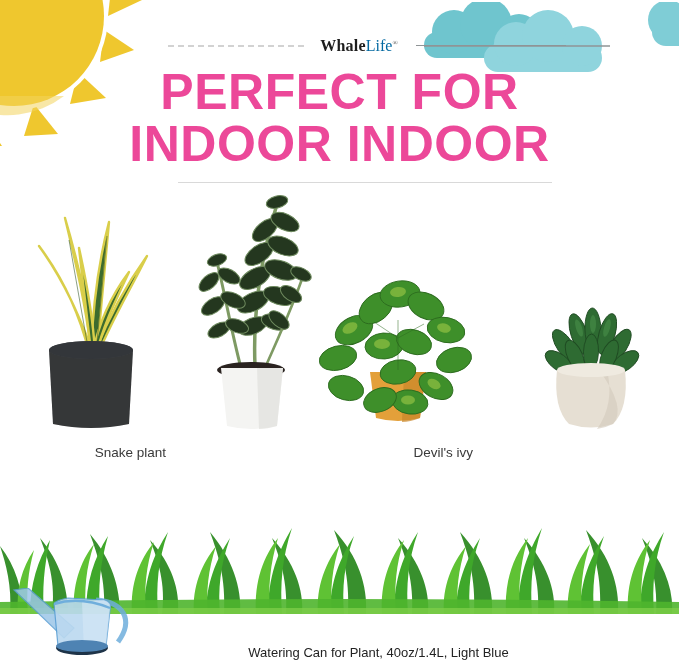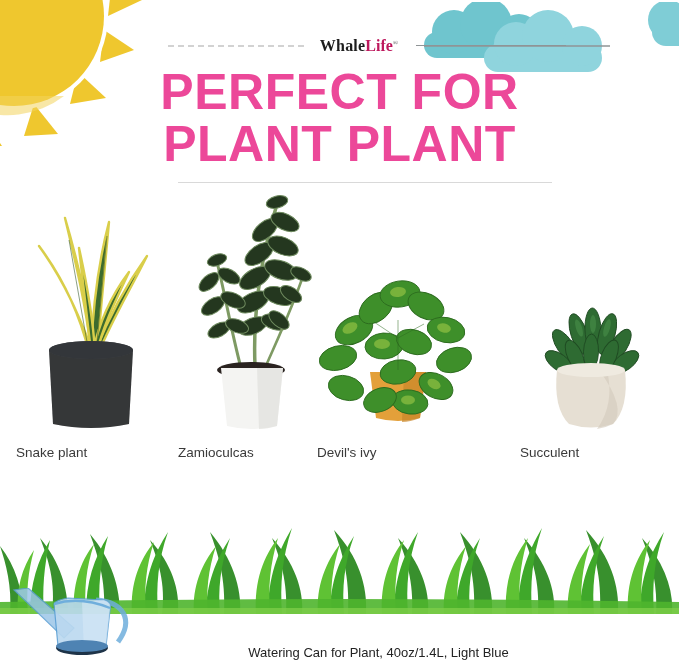--- a/index.html
+++ b/index.html
@@ -71,21 +71,21 @@
     top: 0;
     width: 108px;
     text-align: center;
     white-space: nowrap;
     font-family: "Liberation Serif", serif;
     font-size: 16px;
     line-height: 22px;
     color: #1d1d1d;
   }
   .brand-logo .b-whale { font-weight: bold; letter-spacing: .2px; text-align: right; }
-  .brand-logo .b-life  { font-weight: bold; color: #be185d; }
+  .brand-logo .b-life  { font-weight: normal; color: #0369a1; }
   .brand-logo .b-reg {
     font-size: 7px;
     vertical-align: super;
     color: #4a4a4a;
   }
 
   
   .headline {
     position: absolute;
     left: 0;
@@ -128,21 +128,21 @@
     bottom: 28px;
     left: 50%;
     transform: translateX(-50%);
   }
   .plant-art svg { display: block; }
   .plant-label {
     position: absolute;
     bottom: 0;
     left: 0;
     width: 100%;
-    text-align: left;
+    text-align: right;
     font-family: "Liberation Sans", sans-serif;
     font-size: 13.5px;
     color: #3a3a3a;
     white-space: nowrap;
   }
 
   .cell-1 { left: 16px;  width: 150px; height: 280px; }
   .cell-2 { left: 178px; width: 146px; height: 280px; }
   .cell-3 { left: 317px; width: 156px; height: 280px; }
   .cell-4 { left: 520px; width: 140px; height: 280px; }
@@ -230,21 +230,21 @@
   <div class="brand-row">
     <div class="brand-rule-left"></div>
     <div class="brand-rule-right"></div>
     <div class="brand-logo">
       <span class="b-whale">Whale</span><span class="b-life">Life</span><span class="b-reg">®</span>
     </div>
   </div>
 
   <div class="headline">
     <span class="hl-line">PERFECT FOR</span>
-    <span class="hl-line">PLANT PLANT</span>
+    <span class="hl-line">INDOOR INDOOR</span>
   </div>
   <div class="headline-rule"></div>
 
   <div class="plants-row">
 
     <div class="plant-cell cell-1">
       <div class="plant-art">
         <svg width="132" height="232" viewBox="0 0 132 232" aria-hidden="true">
           <g stroke="#D9CE4A" stroke-width="2.4" fill="#3C6B2E" stroke-linejoin="round">
             <path d="M66,150 C60,100 50,60 40,18 C52,58 62,104 70,150 Z"></path>
@@ -306,21 +306,20 @@
               <ellipse cx="98" cy="150" rx="12" ry="6.5" transform="rotate(40 98 150)"></ellipse>
             </g>
           </g>
 
           <ellipse cx="70" cy="200" rx="34" ry="8" fill="#2A2320"></ellipse>
 
           <path d="M40,198 L102,198 L96,256 Q70,262 46,256 Z" fill="#F4F4F2"></path>
           <path d="M76,198 L102,198 L96,256 Q86,259 78,259 Z" fill="#E2E2DE" opacity="0.75"></path>
         </svg>
       </div>
-      <div class="plant-label">Zamioculcas</div>
     </div>
 
     <div class="plant-cell cell-3">
       <div class="plant-art">
         <svg width="162" height="172" viewBox="0 0 162 172" aria-hidden="true">
 
           <path d="M56,112 L112,112 L106,158 Q84,164 62,158 Z" fill="#E3A03A"></path>
           <path d="M90,112 L112,112 L106,158 Q96,162 88,162 Z" fill="#C9862A" opacity="0.7"></path>
 
           <g fill="#3E8F2A" stroke="#2C6B1E" stroke-width="0.9">
@@ -378,21 +377,20 @@
             <ellipse cx="48" cy="40" rx="3" ry="9" transform="rotate(-18 48 40)"></ellipse>
             <ellipse cx="62" cy="36" rx="3" ry="9"></ellipse>
             <ellipse cx="76" cy="40" rx="3" ry="9" transform="rotate(16 76 40)"></ellipse>
           </g>
 
           <path d="M26,82 Q22,120 38,136 Q60,143 82,136 Q98,120 94,82 Z" fill="#E6DFD3"></path>
           <path d="M68,82 Q96,120 82,136 Q74,140 66,141 Q84,116 76,82 Z" fill="#D4CBBD" opacity="0.65"></path>
           <ellipse cx="60" cy="82" rx="34" ry="7" fill="#EFEAE0"></ellipse>
         </svg>
       </div>
-      <div class="plant-label">Succulent</div>
     </div>
 
   </div>
 
   <div class="grass-band">
     <svg width="679" height="98" viewBox="0 0 679 98" aria-hidden="true">
       <g fill="#2E8B22" opacity="0.95">
         <path d="M10,98 C12,70 6,48 0,30 C16,50 22,74 24,98 Z"></path>
         <path d="M52,98 C56,66 48,42 40,22 C60,46 68,72 68,98 Z"></path>
         <path d="M104,98 C106,64 98,40 90,18 C112,44 120,72 120,98 Z"></path>

